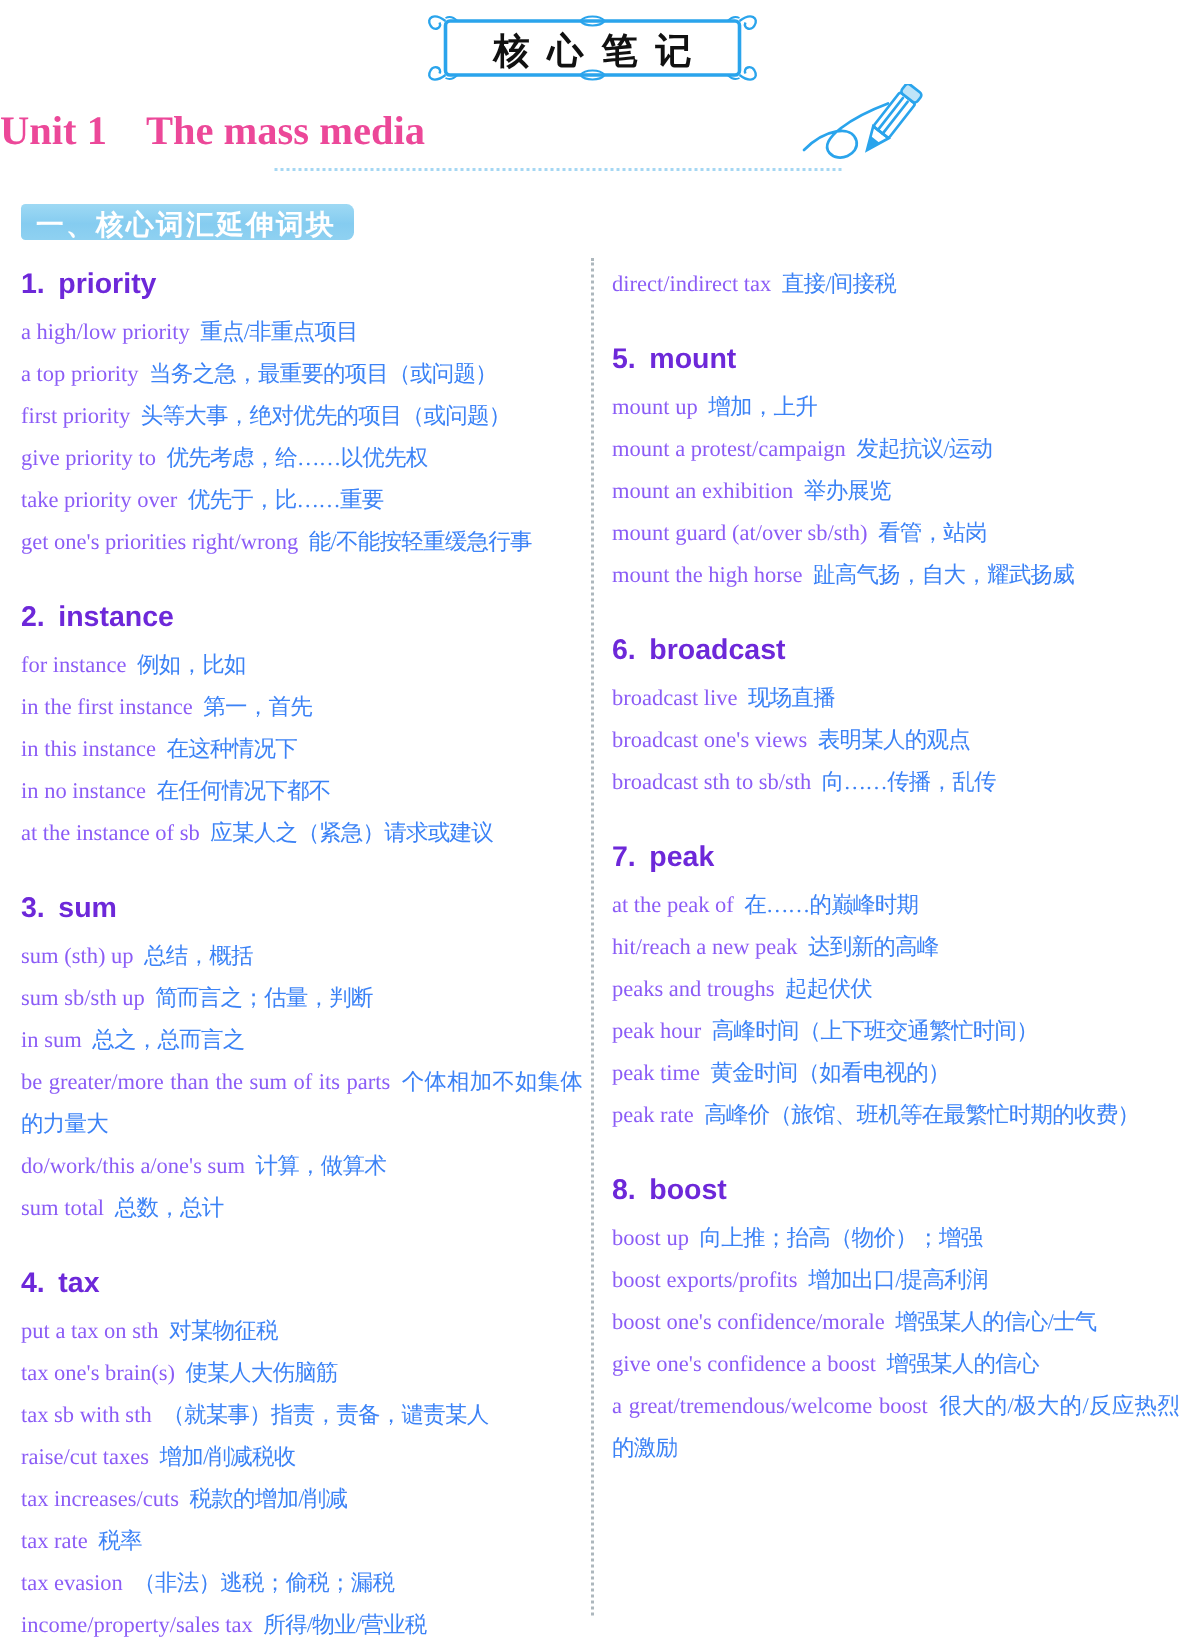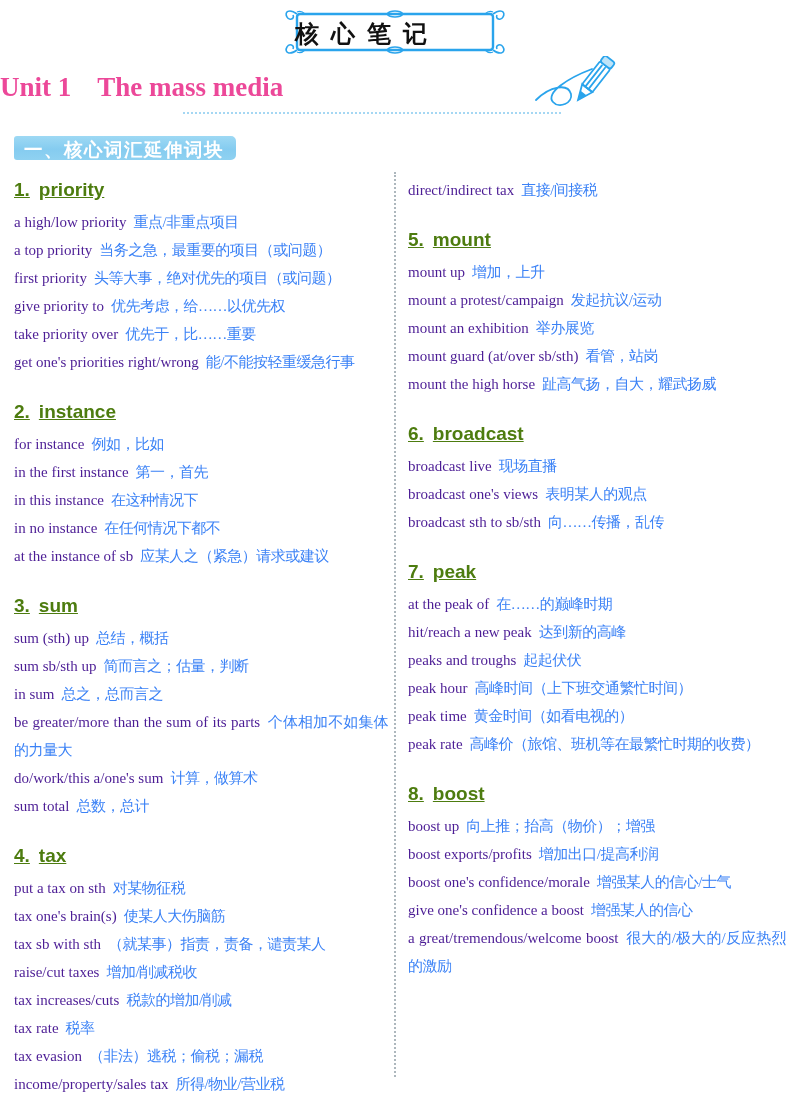--- a/index.html
+++ b/index.html
@@ -5,21 +5,21 @@
   html,body { margin:0; padding:0; background:#ffffff; }
   .page {
     position:relative; width:790px; height:1097px; background:#ffffff;
     overflow:hidden; font-family:"Liberation Serif","DejaVu Serif",serif;
   }
 
   
   .badge { position:absolute; left:283px; top:5px; width:224px; height:54px; }
   .badge svg { position:absolute; left:0; top:0; }
   .badge-label {
-    position:absolute; left:0; top:13px; width:100%; text-align:left;
+    position:absolute; left:0; top:13px; width:100%; text-align:center;
     font-family:"Liberation Sans","DejaVu Sans",sans-serif;
     font-weight:bold; font-size:24px; color:#111; letter-spacing:12px;
     text-indent:12px; white-space:nowrap;
   }
 
   
   .unit-title {
     position:absolute; left:0; top:72px; width:744px; text-align:left;
     font-weight:bold; font-size:27px; color:#ec4899; white-space:nowrap;
   }
@@ -51,29 +51,28 @@
   .divider {
     position:absolute; left:394px; top:172px; height:905px; width:0;
     border-left:2px dotted #9fabb2; opacity:.85;
   }
 
   .section { margin-top:22px; }
   .col .section:first-child { margin-top:0; }
   .section.continuation { margin-top:8px; }
   .section-heading {
     font-family:"Liberation Sans","DejaVu Sans",sans-serif;
-    font-weight:bold; font-size:19px; line-height:28px; color:#4d7c0f;
+    font-weight:bold; font-size:19px; line-height:28px; color:#6d28d9;
     margin:0 0 4px 0;
-    text-decoration:underline;
   }
   .section-heading .sec-no { margin-right:9px; }
   .entry {
     margin:0; font-size:15px; line-height:28px; text-align:justify;
   }
-  .entry .en { color:#4c1d95; margin-right:7px; }
+  .entry .en { color:#8b5cf6; margin-right:7px; }
   .entry .zh { color:#3b82f6; letter-spacing:-0.5px; }
 </style>
 </head>
 <body>
 
 <div class="page">
 
   <div class="badge">
     <svg width="224" height="54" viewBox="0 0 224 54">
       <g fill="none" stroke="#2aa4ec">

